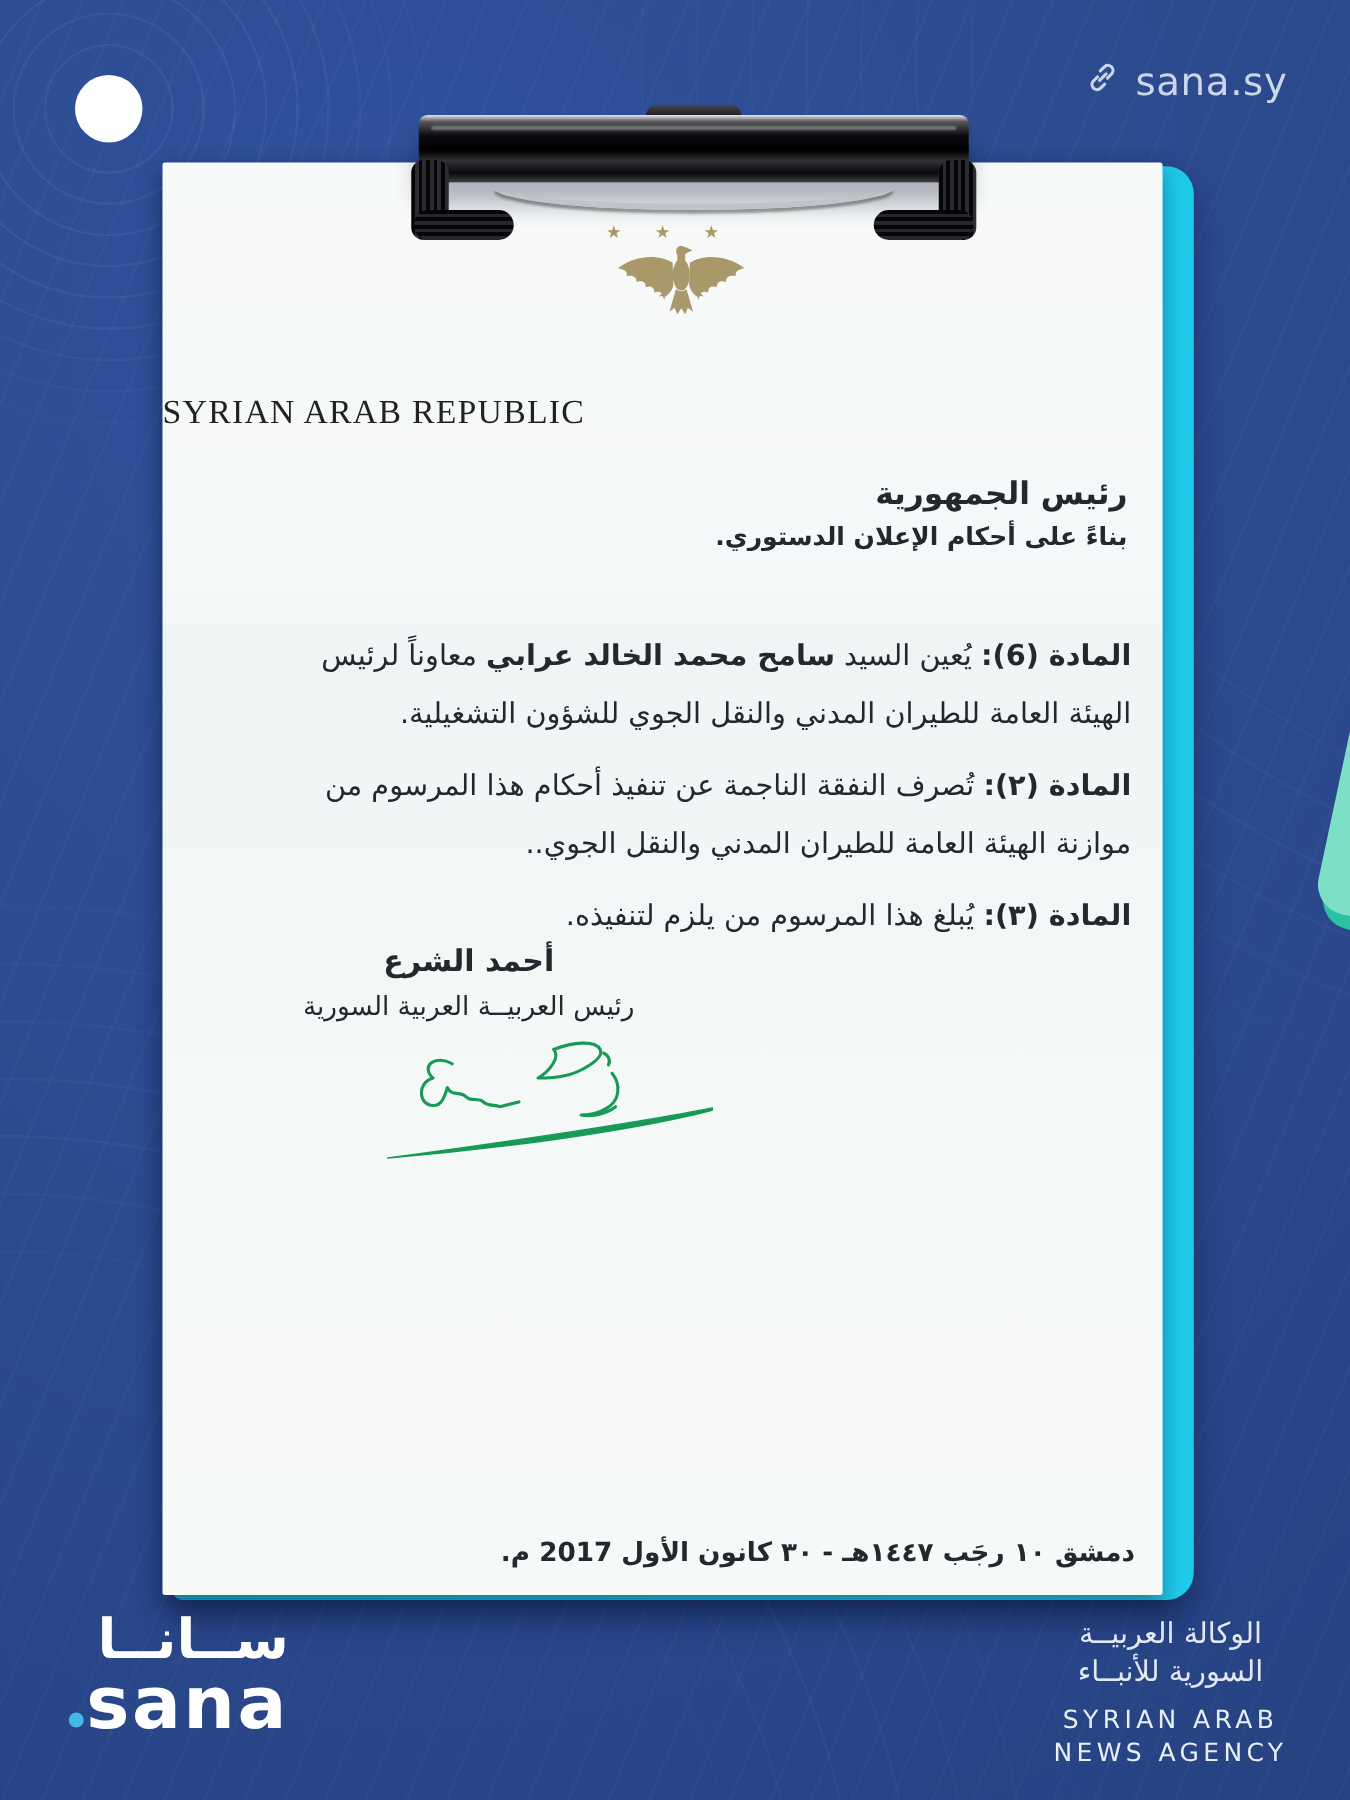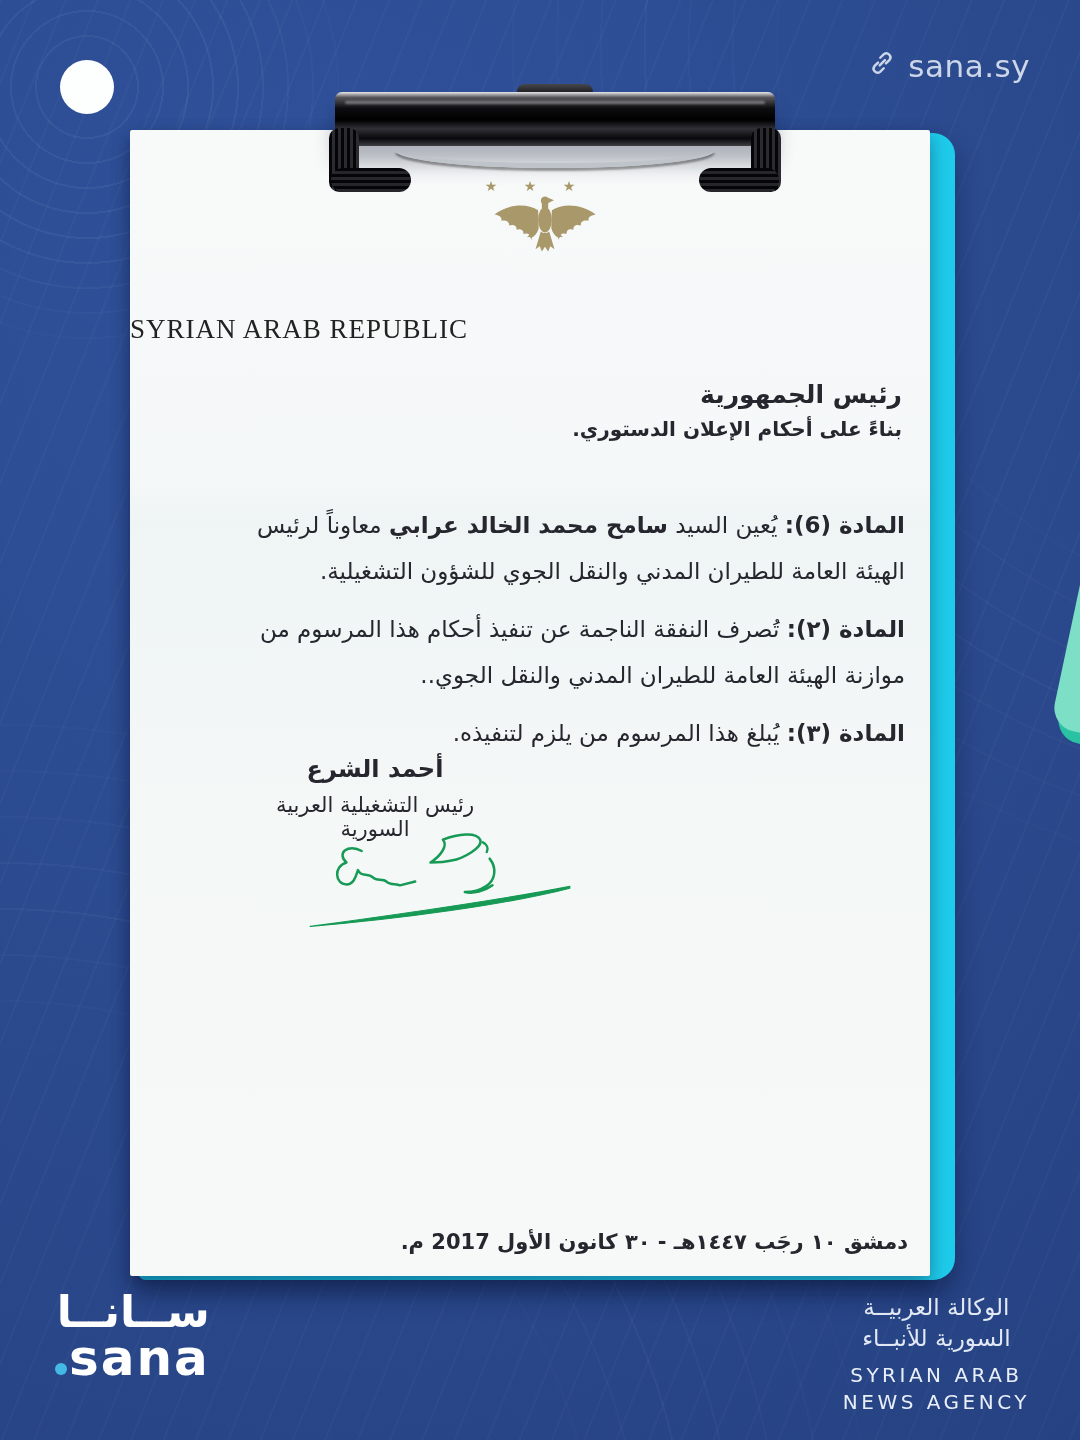--- a/index.html
+++ b/index.html
@@ -86,21 +86,21 @@
   .articles p + p { margin-top:12px; }
   .signer { top:625px; left:110px; width:270px; text-align:center; direction:rtl; }
   .signer-name { font-size:24px; font-weight:bold; }
   .signer-title { font-size:21px; margin-top:10px; }
   .signature { top:700px; left:150px; width:320px; height:105px; }
   .dateline { top:1100px; right:22px; direction:rtl; font-size:21px; font-weight:bold; }
   
   .sana-logo { position:absolute; left:55px; top:1290px; color:#fff; }
   .logo-ar { font-size:44px; font-weight:bold; direction:rtl; line-height:1; letter-spacing:1px; }
   .logo-latin-wrap { position:relative; margin-top:2px; padding-left:14px; }
-  .logo-latin { font-size:50px; font-weight:bold; letter-spacing:2px; line-height:.9; }
+  .logo-latin { font-size:58px; font-weight:bold; letter-spacing:2px; line-height:.9; }
   .logo-dot { position:absolute; left:0; bottom:6px; width:12px; height:12px; border-radius:50%; background:#45b9e6; }
   .agency { position:absolute; right:50px; top:1292px; text-align:center; }
   .agency-ar { direction:rtl; color:#e2e9f4; font-size:23px; line-height:31px; }
   .agency-en { color:#e9eff8; font-size:20px; letter-spacing:3.5px; line-height:27px; }
   .agency-en.first { margin-top:8px; }
 </style>
 </head>
 <body>
 
 <div class="canvas">
@@ -158,21 +158,21 @@
         <b>سامح محمد الخالد عرابي</b>
         <span>معاوناً لرئيس الهيئة العامة للطيران المدني والنقل الجوي للشؤون التشغيلية.</span></p>
       <p><b>المادة (٢):</b>
         <span>تُصرف النفقة الناجمة عن تنفيذ أحكام هذا المرسوم من موازنة الهيئة العامة للطيران المدني والنقل الجوي..</span></p>
       <p><b>المادة (٣):</b>
         <span>يُبلغ هذا المرسوم من يلزم لتنفيذه.</span></p>
     </div>
 
     <div class="signer">
       <div class="signer-name" lang="ar">أحمد الشرع</div>
-      <div class="signer-title" lang="ar">رئيس التشغيلية العربية السورية</div>
+      <div class="signer-title" lang="ar">رئيس العربيــة العربية السورية</div>
     </div>
 
     <svg class="signature" viewBox="0 0 320 110">
       <g fill="none" stroke="#169a55" stroke-width="2.6" stroke-linecap="round" stroke-linejoin="round">
         <path d="M78,22 c-14,-8 -27,2 -16,12 c-14,4 -12,23 0,23 c8,0 10,-9 12,-15 c4,8 10,2 16,8 c4,4 10,0 14,4 c4,4 10,2 14,4 l16,-4"></path>
         <path d="M150,34 c10,-6 19,-18 13,-24 c16,-6 35,-8 39,0 c4,8 -18,20 -30,22 c-8,2 -16,2 -22,2 z"></path>
         <path d="M205,13 c4,2 6,6 4,10"></path>
         <path d="M212,30 c8,10 6,23 -4,29 c-6,4 -14,6 -22,6 c9,2 21,-1 29,-7"></path>
         <path d="M296,61 C 230,78 120,93 24,101 C 120,88 230,72 296,59 Z" fill="#169a55" stroke-width="1.2"></path>
       </g>

